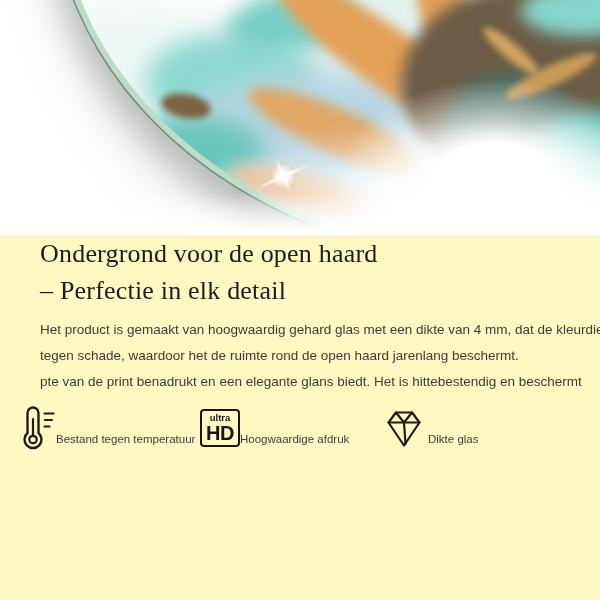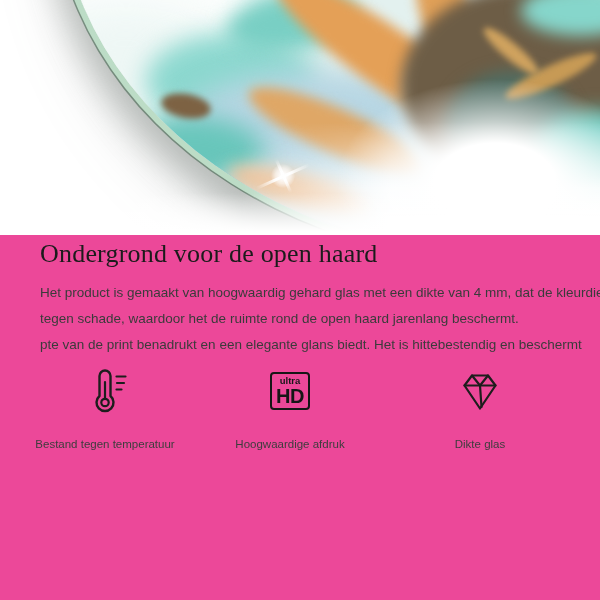--- a/index.html
+++ b/index.html
@@ -1,18 +1,18 @@
 <!DOCTYPE html>
 <html><head>
 <meta charset="utf-8">
 <style>
   html,body { margin:0; padding:0; background:#ffffff; }
   .page {
     position:relative; width:600px; height:600px; overflow:hidden;
-    background:#ec4899; font-family:"Liberation Sans", sans-serif;
+    background:#fef9c3; font-family:"Liberation Sans", sans-serif;
   }
 
   
   .hero { position:relative; width:600px; height:235px; overflow:hidden; background:#fff; }
   .glass {
     position:absolute; left:40px; top:-655px; width:1200px; height:900px;
     border-radius:50%; transform:rotate(-16deg);
     background:#e3f1ef;
     border:6px solid #bcdcc6;
     box-shadow:
@@ -49,21 +49,21 @@
   .content { padding:0 42px 0 40px; }
   .title {
     margin:0; font-family:"Liberation Serif","DejaVu Serif",serif;
     font-weight:400; font-size:26px; line-height:37px; color:#1b1b1b; letter-spacing:0.2px;
   }
   .desc { margin:8px 0 0 0; font-size:13.5px; line-height:26px; color:#3b3b3b; }
   .desc span { display:block; white-space:nowrap; }
 
   
   .features { margin:8px 0 0 -30px; display:grid; grid-template-columns:190px 180px 200px; row-gap:18px; }
-  .feature { display:flex; flex-direction:column; align-items:center; }
+  .feature { display:flex; align-items:center; }
   .icon-box { height:50px; display:flex; align-items:center; justify-content:center; }
   .feature-label { margin-top:22px; font-size:11.5px; color:#3d3d3d;text-align:right; }
 
   .uhd { width:36px; height:34px; border:2.5px solid #161616; border-radius:4px;
     display:flex; flex-direction:column; align-items:center; justify-content:center;
     line-height:1; color:#161616; }
   .uhd-top { font-size:9.5px; font-weight:700; }
   .uhd-bottom { font-size:20px; font-weight:800; letter-spacing:-0.5px; margin-top:1px; }
 
   .stripes { width:40px; height:36px;
@@ -107,20 +107,21 @@
         <div class="glow"></div>
     </div>
     <div class="fade-right"></div>
     <div class="fade-corner"></div>
     <div class="fade-bottom"></div>
   </div>
 
   <div class="content">
     <h1 class="title">
       <span>Ondergrond voor de open haard</span><br>
+      <span>– Perfectie in elk detail</span>
     </h1>
     <p class="desc">
       <span>Het product is gemaakt van hoogwaardig gehard glas met een dikte van 4 mm, dat de kleurdie-</span>
       <span>tegen schade, waardoor het de ruimte rond de open haard jarenlang beschermt.</span>
       <span>pte van de print benadrukt en een elegante glans biedt. Het is hittebestendig en beschermt</span>
     </p>
 
     <div class="features">
 
       <div class="feature">

